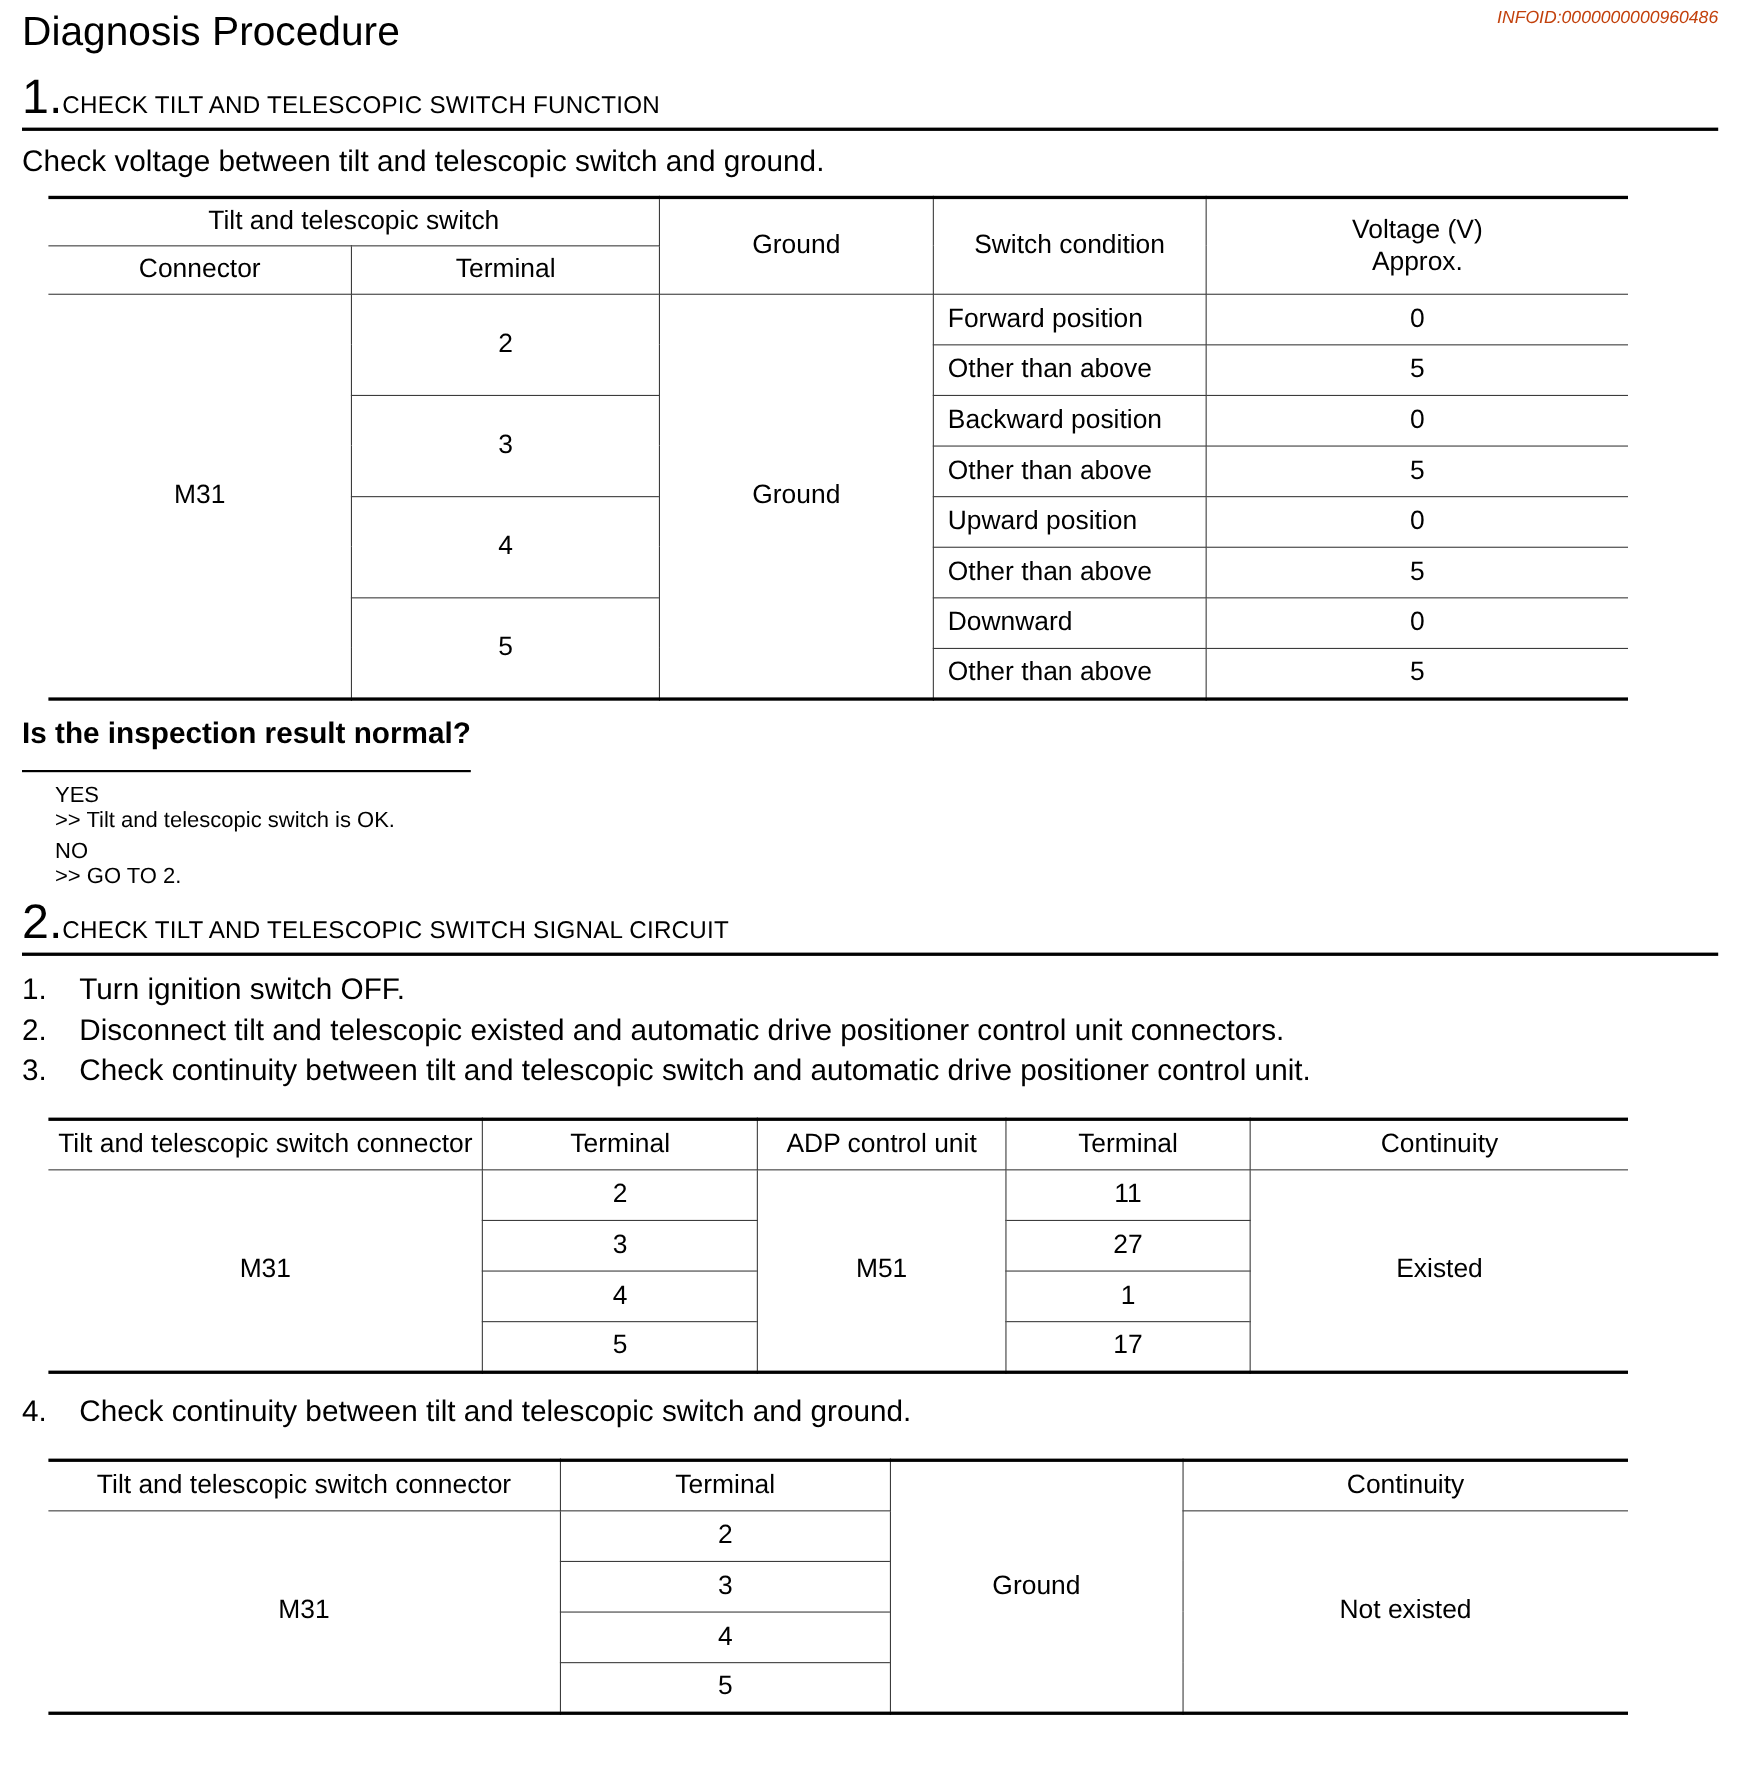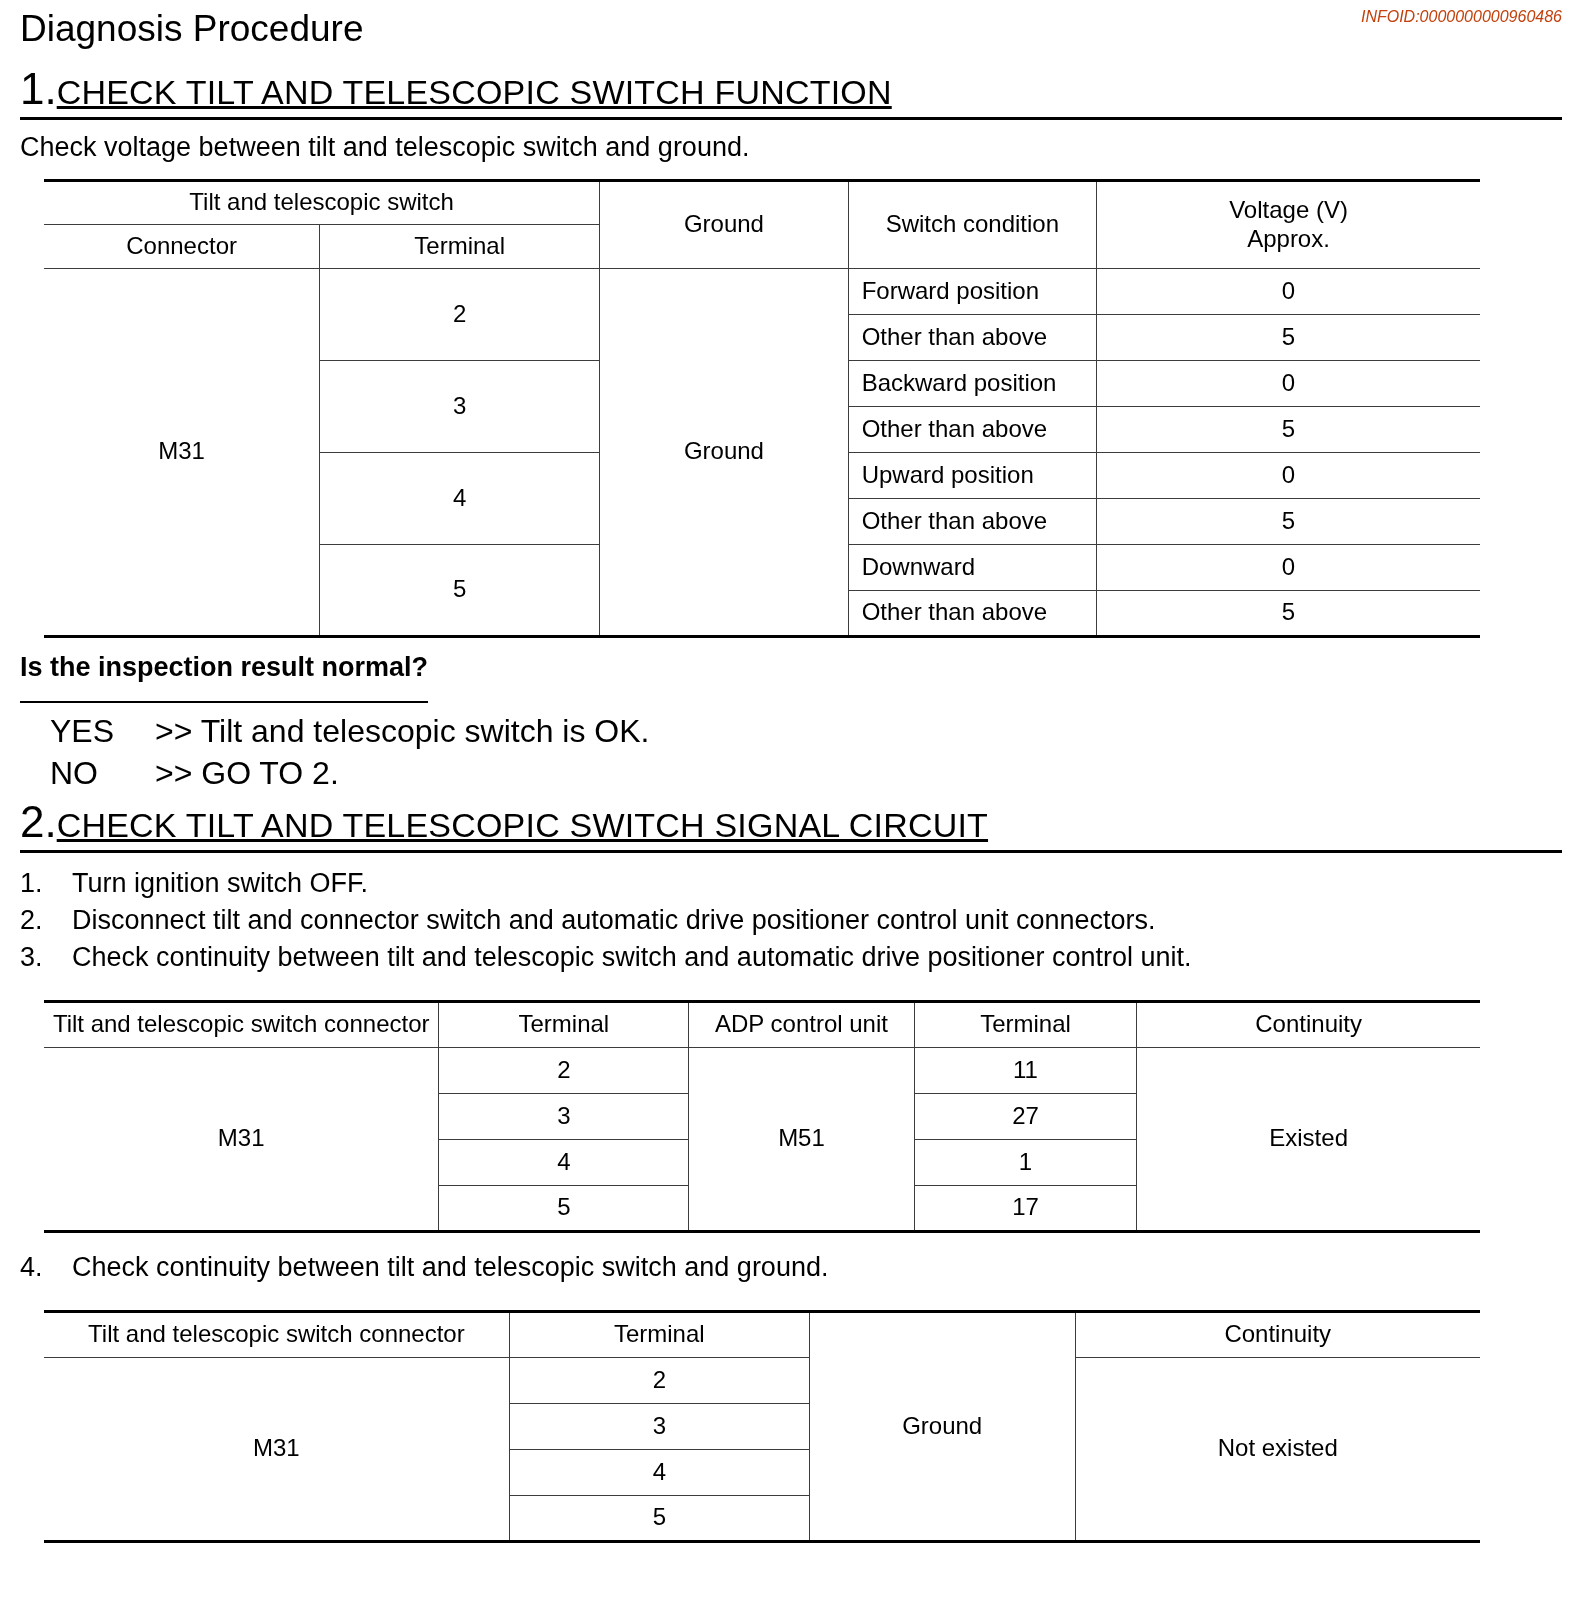--- a/index.html
+++ b/index.html
@@ -9,42 +9,42 @@
     color:#000; font-family:"Liberation Sans", sans-serif;
     padding:8px 22px 0 20px;
   }
   .doc-header { display:flex; justify-content:space-between; align-items:flex-start; }
   .doc-title { font-size:37px; font-weight:normal; line-height:1.15; }
   .infoid { font-size:16px; font-style:italic; padding-bottom:8px; color:#c2410c; }
 
   .section-heading { margin-top:16px; display:flex; align-items:baseline;
     border-bottom:3px solid #000; padding-bottom:5px; }
   .section-number { font-size:44px; line-height:1; }
-  .section-title { font-size:34px; letter-spacing:0.2px;text-decoration:underline; }
+  .section-title { font-size:22px; letter-spacing:0.2px; }
   .s2 { margin-top:8px; }
 
   .para { font-size:27px; margin-top:10px; line-height:1.3; }
 
   table { border-collapse:collapse; table-layout:fixed; width:1436px; margin-left:24px;
     border-top:3px solid #000; border-bottom:3px solid #000;
     border-left:hidden; border-right:hidden;
     font-size:24px; }
   th, td { border:1px solid #3c3c3c; text-align:center; vertical-align:middle;
     font-weight:normal; padding:4px 8px; height:46px; line-height:1.2; }
   .t1 { margin-top:14px; }
   .t1 tr.hr1 th, .t1 tr.hr2 th { height:44px; }
   td.al { text-align:left; padding-left:13px; }
   .blk { display:block; }
   .t2 { margin-top:24px; }
   .t3 { margin-top:24px; }
 
   .question { margin-top:14px; }
   .question span { display:inline-block; font-size:27px; border-bottom:2px solid #000; padding-bottom:18px;font-weight:bold; }
 
-  .result-line { display:flex; font-size:32px; padding-left:30px; }
+  .result-line { display:flex; font-size:20px; padding-left:30px;flex-direction:column; }
   .result-yes { margin-top:10px; }
   .result-no { margin-top:5px; }
   .result-label { width:105px; flex:none; }
 
   .steps { margin-top:12px; }
   .step { display:flex; font-size:27px; line-height:1.37; }
   .step-num { width:52px; flex:none; }
   .step-text { flex:1; }
   .step4 { margin-top:16px; }
 </style>
@@ -144,21 +144,21 @@
   <span class="section-title">CHECK TILT AND TELESCOPIC SWITCH SIGNAL CIRCUIT</span>
 </div>
 
 <div class="steps">
   <div class="step">
     <span class="step-num">1.</span>
     <span class="step-text">Turn ignition switch OFF.</span>
   </div>
   <div class="step">
     <span class="step-num">2.</span>
-    <span class="step-text">Disconnect tilt and connector switch and automatic drive positioner control unit connectors.</span>
+    <span class="step-text">Disconnect tilt and telescopic existed and automatic drive positioner control unit connectors.</span>
   </div>
   <div class="step">
     <span class="step-num">3.</span>
     <span class="step-text">Check continuity between tilt and telescopic switch and automatic drive positioner control unit.</span>
   </div>
 </div>
 
 <table class="t2">
   <colgroup>
     <col style="width:27.5%">

